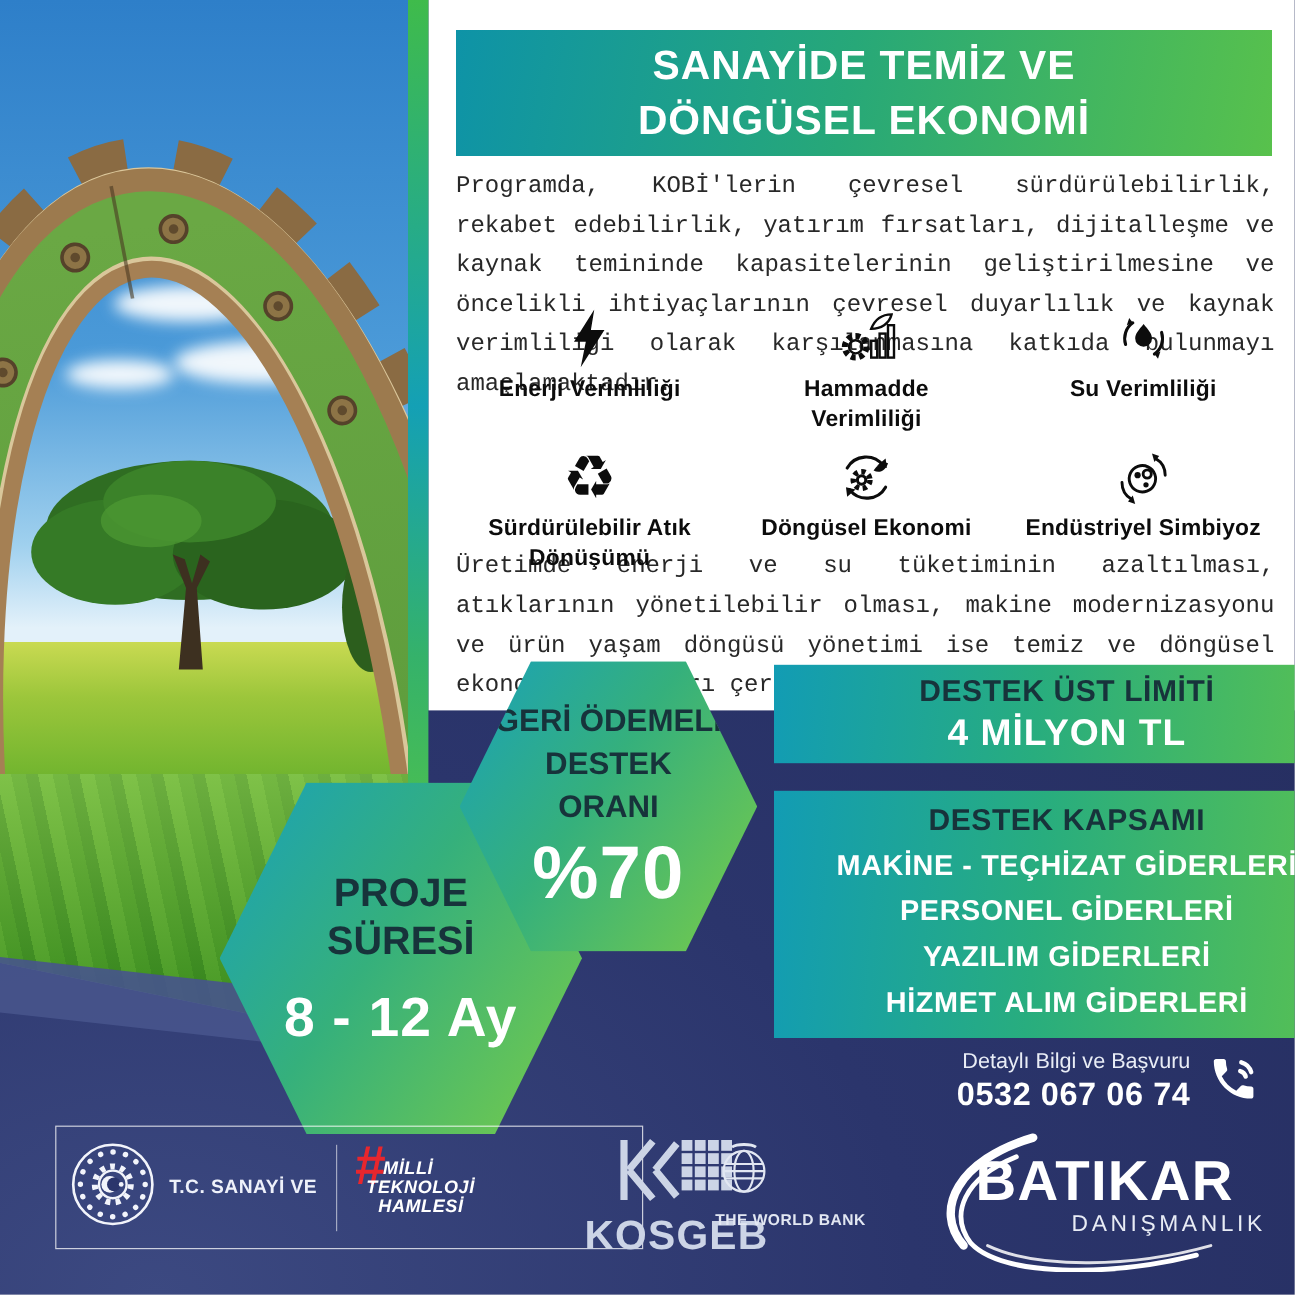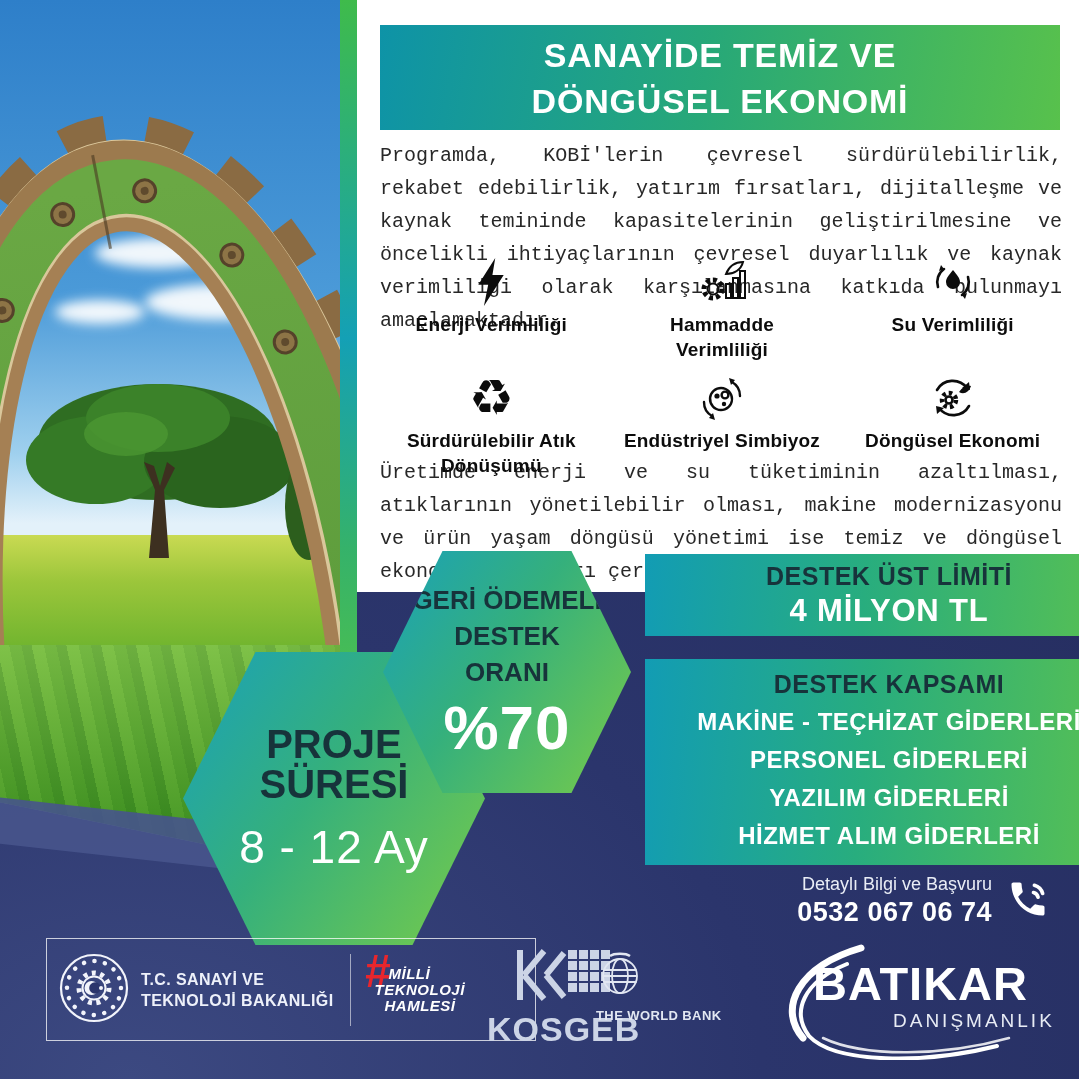--- a/index.html
+++ b/index.html
@@ -39,22 +39,22 @@
   .recycle-glyph{font-size:50px;line-height:48px;color:#0c0c0c;font-family:"DejaVu Sans",sans-serif;}
   
   .hex{position:absolute;display:flex;flex-direction:column;align-items:center;justify-content:center;
     clip-path:polygon(24% 0%,76% 0%,100% 50%,76% 100%,24% 100%,0% 50%);
     background:linear-gradient(125deg,#1da3b2 5%,#35b07c 45%,#72c94e 95%);text-align:center;}
   .hex-rate{left:383px;top:551px;width:248px;height:242px;}
   .hex-dur{left:183px;top:652px;width:302px;height:293px;}
   .hex-title{color:#17333b;font-weight:bold;}
   .hex-rate .hex-title{font-size:26px;line-height:36px;max-width:190px;}
   .hex-rate .hex-value{color:#fff;font-weight:bold;font-size:62px;letter-spacing:1px;margin-top:2px;}
-  .hex-dur .hex-title{font-size:40px;line-height:40px;max-width:170px;}
-  .hex-dur .hex-value{color:#fff;font-weight:normal;font-size:46px;letter-spacing:1px;margin-top:16px;}
+  .hex-dur .hex-title{font-size:33px;line-height:40px;max-width:170px;}
+  .hex-dur .hex-value{color:#fff;font-weight:bold;font-size:46px;letter-spacing:1px;margin-top:16px;}
   
   .gbox{position:absolute;left:645px;width:488px;box-sizing:border-box;
     background:linear-gradient(95deg,#129cb4 0%,#28ad7e 45%,#5cc24f 100%);
     display:flex;flex-direction:column;align-items:center;justify-content:center;text-align:center;}
   .gbox-limit{top:554px;height:82px;}
   .gbox-scope{top:659px;height:206px;}
   .gbox-title{color:#17333b;font-weight:bold;font-size:25px;letter-spacing:.5px;}
   .gbox-value{color:#fff;font-weight:bold;font-size:31px;letter-spacing:.8px;margin-top:2px;}
   .gbox-items{color:#fff;font-weight:bold;font-size:24px;line-height:38px;letter-spacing:.5px;margin-top:4px;}
   
@@ -186,46 +186,46 @@
       <span class="lbl">Su Verimliliği</span>
     </div>
     <div class="feature">
       <span class="icn">
           <span class="recycle-glyph">♻</span>
         </span>
       <span class="lbl">Sürdürülebilir Atık Dönüşümü</span>
     </div>
     <div class="feature">
       <span class="icn">
+        <svg width="52" height="52" viewBox="0 0 52 52" fill="none" stroke="#0c0c0c" stroke-width="2.6">
+          <path d="M10 18 a18 18 0 0 1 30 -2" stroke-linecap="round"></path>
+          <path d="M42 34 a18 18 0 0 1 -30 2" stroke-linecap="round"></path>
+          <path d="M42 10 l1 8 l-8 -2 Z" fill="#0c0c0c" stroke="none"></path>
+          <path d="M10 42 l-1 -8 l8 2 Z" fill="#0c0c0c" stroke="none"></path>
+          <circle cx="22" cy="28" r="7" stroke-dasharray="3.5 3" stroke-width="4.5"></circle>
+          <circle cx="22" cy="28" r="3.5"></circle>
+          <path d="M32 20 C36 14 41 13 44 14 C42 20 37 23 32 20 Z" fill="#0c0c0c" stroke="none"></path>
+        </svg>
+      </span>
+      <span class="lbl">Döngüsel Ekonomi</span>
+    </div>
+    <div class="feature">
+      <span class="icn">
         <svg width="52" height="52" viewBox="0 0 52 52" fill="none" stroke="#0c0c0c" stroke-width="2.4">
           <circle cx="25" cy="27" r="11" transform="rotate(-20 25 27)"></circle>
           <circle cx="21" cy="24" r="2.6" fill="#0c0c0c" stroke="none"></circle>
           <circle cx="29" cy="23" r="3.4"></circle>
           <circle cx="28" cy="32" r="2.2" fill="#0c0c0c" stroke="none"></circle>
           <path d="M36 10 a16 16 0 0 1 8 14" stroke-linecap="round"></path>
           <path d="M16 44 a16 16 0 0 1 -8 -14" stroke-linecap="round"></path>
           <path d="M33 6 l6 2 l-4 5 Z" fill="#0c0c0c" stroke="none"></path>
           <path d="M19 48 l-6 -2 l4 -5 Z" fill="#0c0c0c" stroke="none"></path>
         </svg>
       </span>
       <span class="lbl">Endüstriyel Simbiyoz</span>
-    </div>
-    <div class="feature">
-      <span class="icn">
-        <svg width="52" height="52" viewBox="0 0 52 52" fill="none" stroke="#0c0c0c" stroke-width="2.6">
-          <path d="M10 18 a18 18 0 0 1 30 -2" stroke-linecap="round"></path>
-          <path d="M42 34 a18 18 0 0 1 -30 2" stroke-linecap="round"></path>
-          <path d="M42 10 l1 8 l-8 -2 Z" fill="#0c0c0c" stroke="none"></path>
-          <path d="M10 42 l-1 -8 l8 2 Z" fill="#0c0c0c" stroke="none"></path>
-          <circle cx="22" cy="28" r="7" stroke-dasharray="3.5 3" stroke-width="4.5"></circle>
-          <circle cx="22" cy="28" r="3.5"></circle>
-          <path d="M32 20 C36 14 41 13 44 14 C42 20 37 23 32 20 Z" fill="#0c0c0c" stroke="none"></path>
-        </svg>
-      </span>
-      <span class="lbl">Döngüsel Ekonomi</span>
     </div>
   </div>
 
   <div class="hex hex-dur">
     <div class="hex-title">PROJE SÜRESİ</div>
     <div class="hex-value">8 - 12 Ay</div>
   </div>
   <div class="hex hex-rate">
     <div class="hex-title">GERİ ÖDEMELİ DESTEK ORANI</div>
     <div class="hex-value">%70</div>
@@ -266,21 +266,20 @@
         <circle cx="37" cy="37" r="27" stroke-width="4.5" stroke-dasharray="0.1 10.5" stroke-linecap="round"></circle>
         <circle cx="37" cy="37" r="15" stroke-width="5" stroke-dasharray="4 4.5"></circle>
         <circle cx="37" cy="37" r="11.5" stroke-width="2"></circle>
         <circle cx="34.5" cy="37" r="7" fill="#f2f4fb" stroke="none"></circle>
         <circle cx="38" cy="37" r="5.8" fill="#2b356c" stroke="none"></circle>
         <circle cx="44" cy="37" r="2" fill="#f2f4fb" stroke="none"></circle>
       </svg>
     </span>
     <div class="ministry-text">
       <div>T.C. SANAYİ VE</div>
-      <div>TEKNOLOJİ BAKANLIĞI</div>
     </div>
     <div class="v-div"></div>
     <div class="milli">
       <span class="hash">#</span>
       <div class="words">
         <div class="w1">MİLLİ</div>
         <div class="w2">TEKNOLOJİ</div>
         <div class="w3">HAMLESİ</div>
       </div>
     </div>

